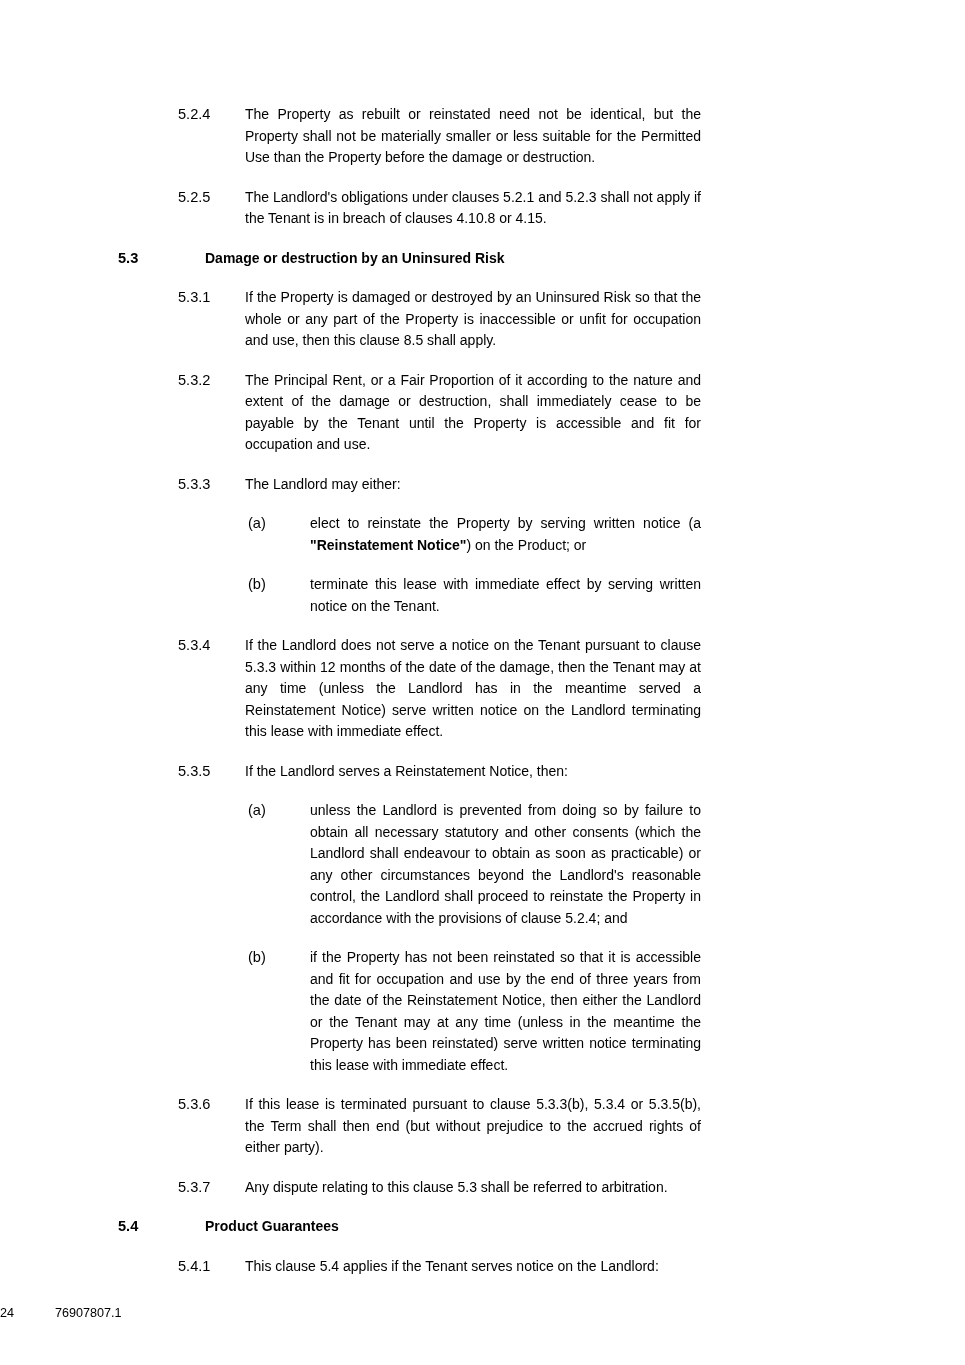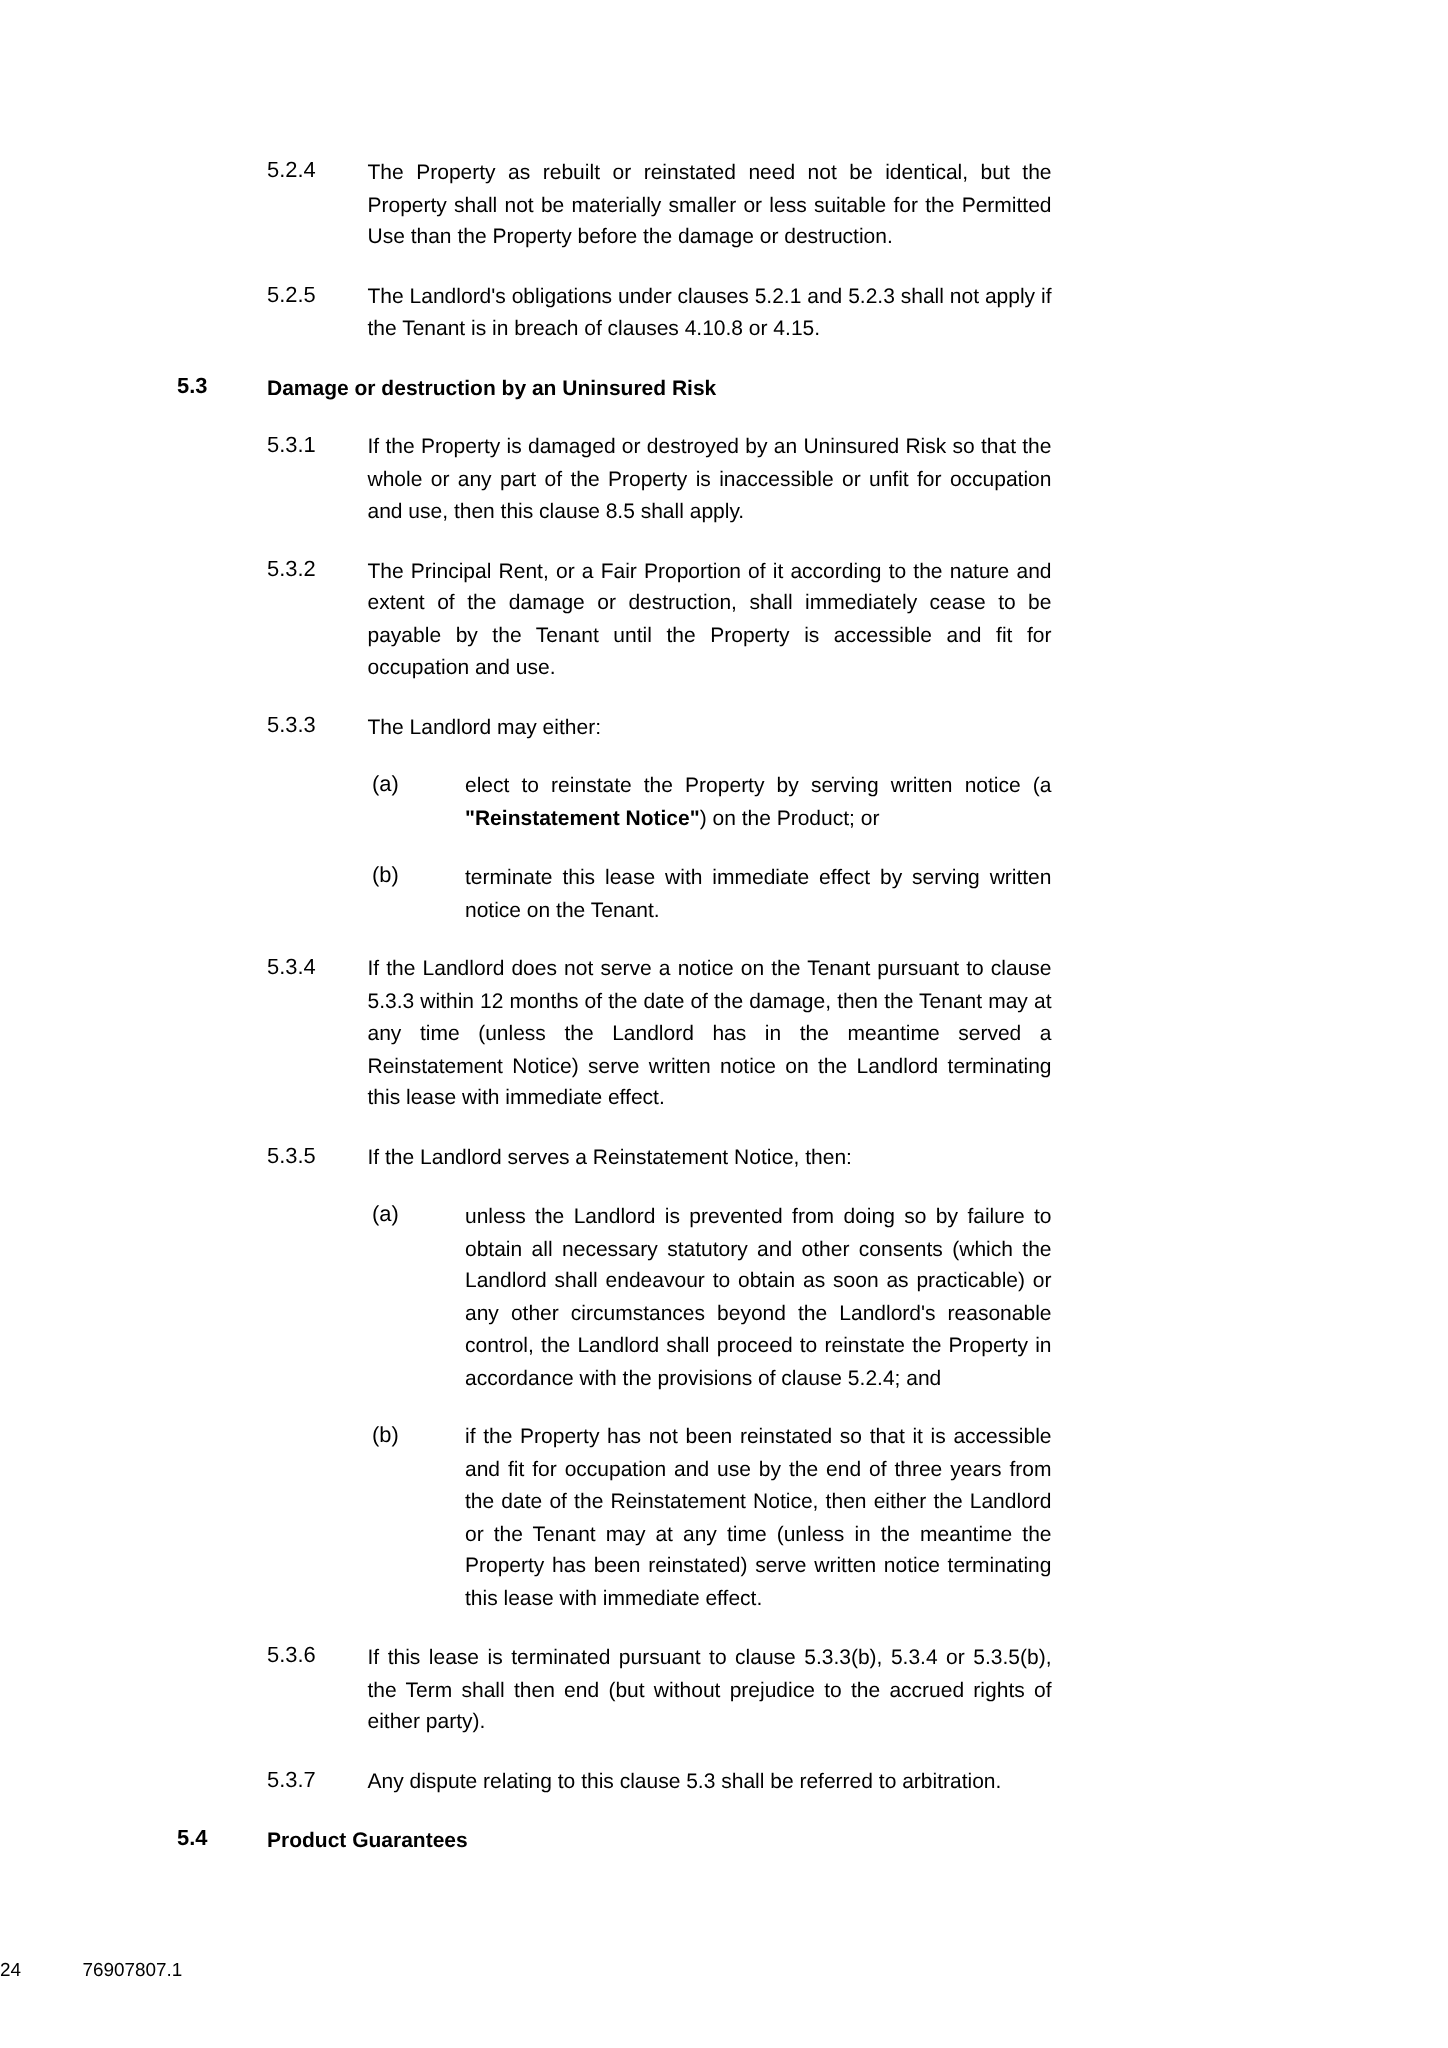--- a/index.html
+++ b/index.html
@@ -39,21 +39,21 @@
   .level1 .num { width: 60px; font-weight: bold; }
   .level2 .num { width: 67px; }
   .level3 .num { width: 62px; }
 
   .txt {
     flex: 1 1 auto;
     font-size: 14px;
     line-height: 21.5px;
     text-align: justify;
   }
-  .heading .txt { font-weight: bold; text-align: left; }
+  .heading .txt { font-weight: bold; text-align: left; margin-left: 27px; }
 
   .txt b { font-weight: bold; }
 
   .footer {
     position: absolute;
     left: 0;
     right: 0;
     bottom: 44px;
     height: 20px;
     padding: 0 24px;
@@ -134,19 +134,23 @@
         <div class="txt">If this lease is terminated pursuant to clause 5.3.3(b), 5.3.4 or 5.3.5(b), the Term shall then end (but without prejudice to the accrued rights of either party).</div>
       </div>
       <div class="clause level2">
         <div class="num">5.3.7</div>
         <div class="txt">Any dispute relating to this clause 5.3 shall be referred to arbitration.</div>
       </div>
       <div class="clause level1 heading">
         <div class="num">5.4</div>
         <div class="txt">Product Guarantees</div>
       </div>
+      <div class="clause level2">
+        <div class="num">5.4.1</div>
+        <div class="txt">This clause 5.4 applies if the Tenant serves notice on the Landlord:</div>
+      </div>
     </div>
 
   <div class="footer">
     <div class="footer-ref">76907807.1</div>
     <div class="footer-page">24</div>
   </div>
 </div>
 
 </body></html>

